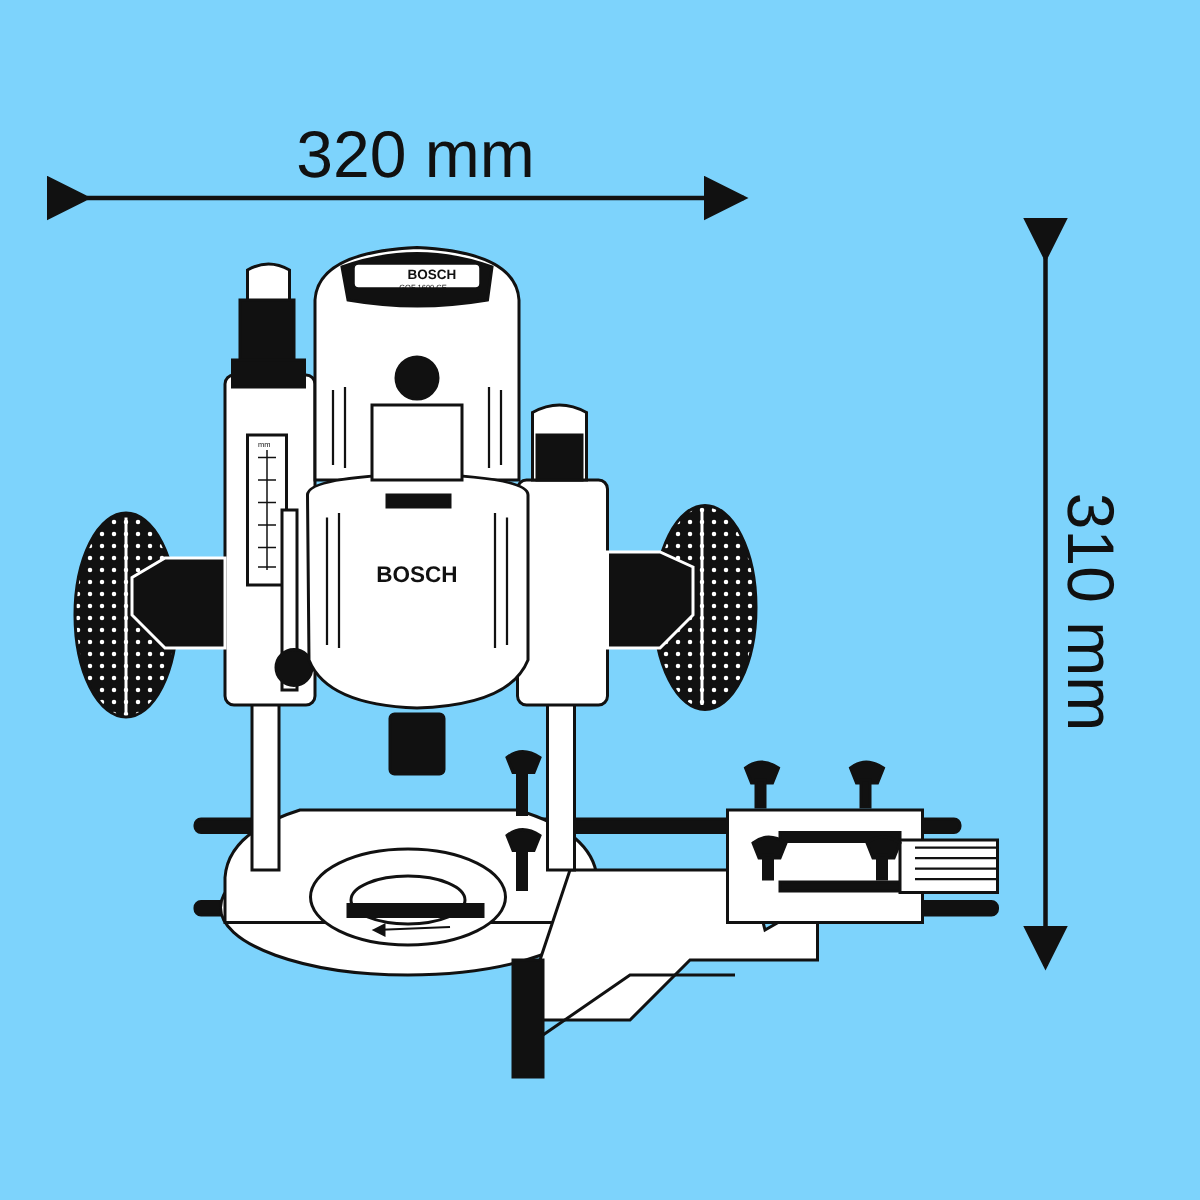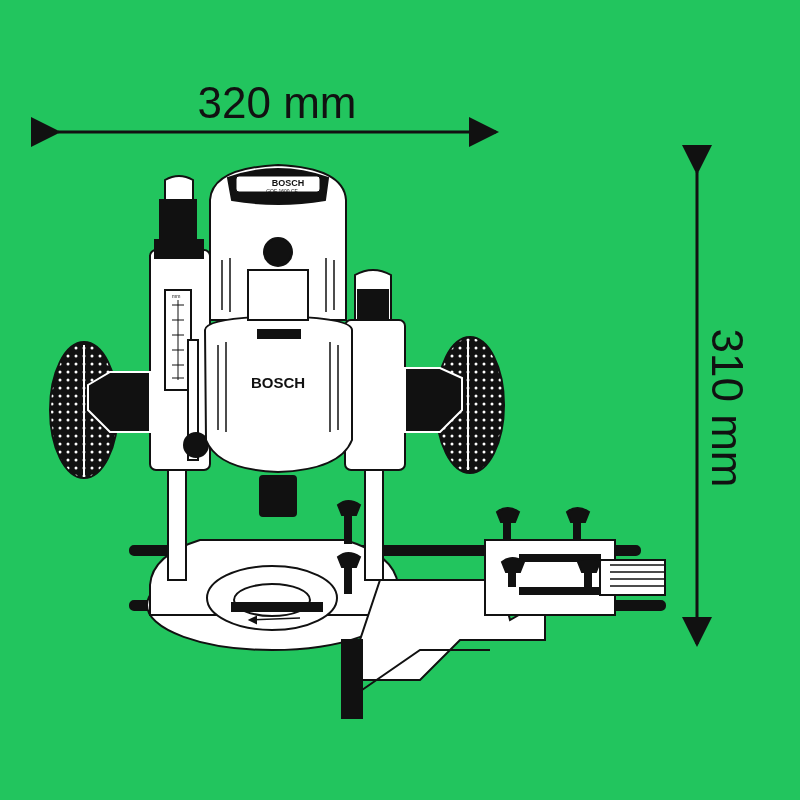--- a/index.html
+++ b/index.html
@@ -1,16 +1,16 @@
 <!DOCTYPE html>
 <html><head>
 <meta charset="utf-8">
 <style>
   html, body { margin:0; padding:0; background:#ffffff; }
-  #stage { position:relative; width:800px; height:800px; overflow:hidden; background:#22c55e; }
+  #stage { position:relative; width:800px; height:800px; overflow:hidden; background:#7dd3fc; }
   svg { position:absolute; left:0; top:0; }
   .dim-label { font-family:"Liberation Sans", sans-serif; fill:#111; }
   .brand { font-family:"Liberation Sans", sans-serif; font-weight:bold; fill:#111; }
   .small { font-family:"Liberation Sans", sans-serif; fill:#111; }
 </style>
 </head>
 <body>
 
 <div id="stage">
 <svg width="800" height="800" viewBox="0 0 800 800">

